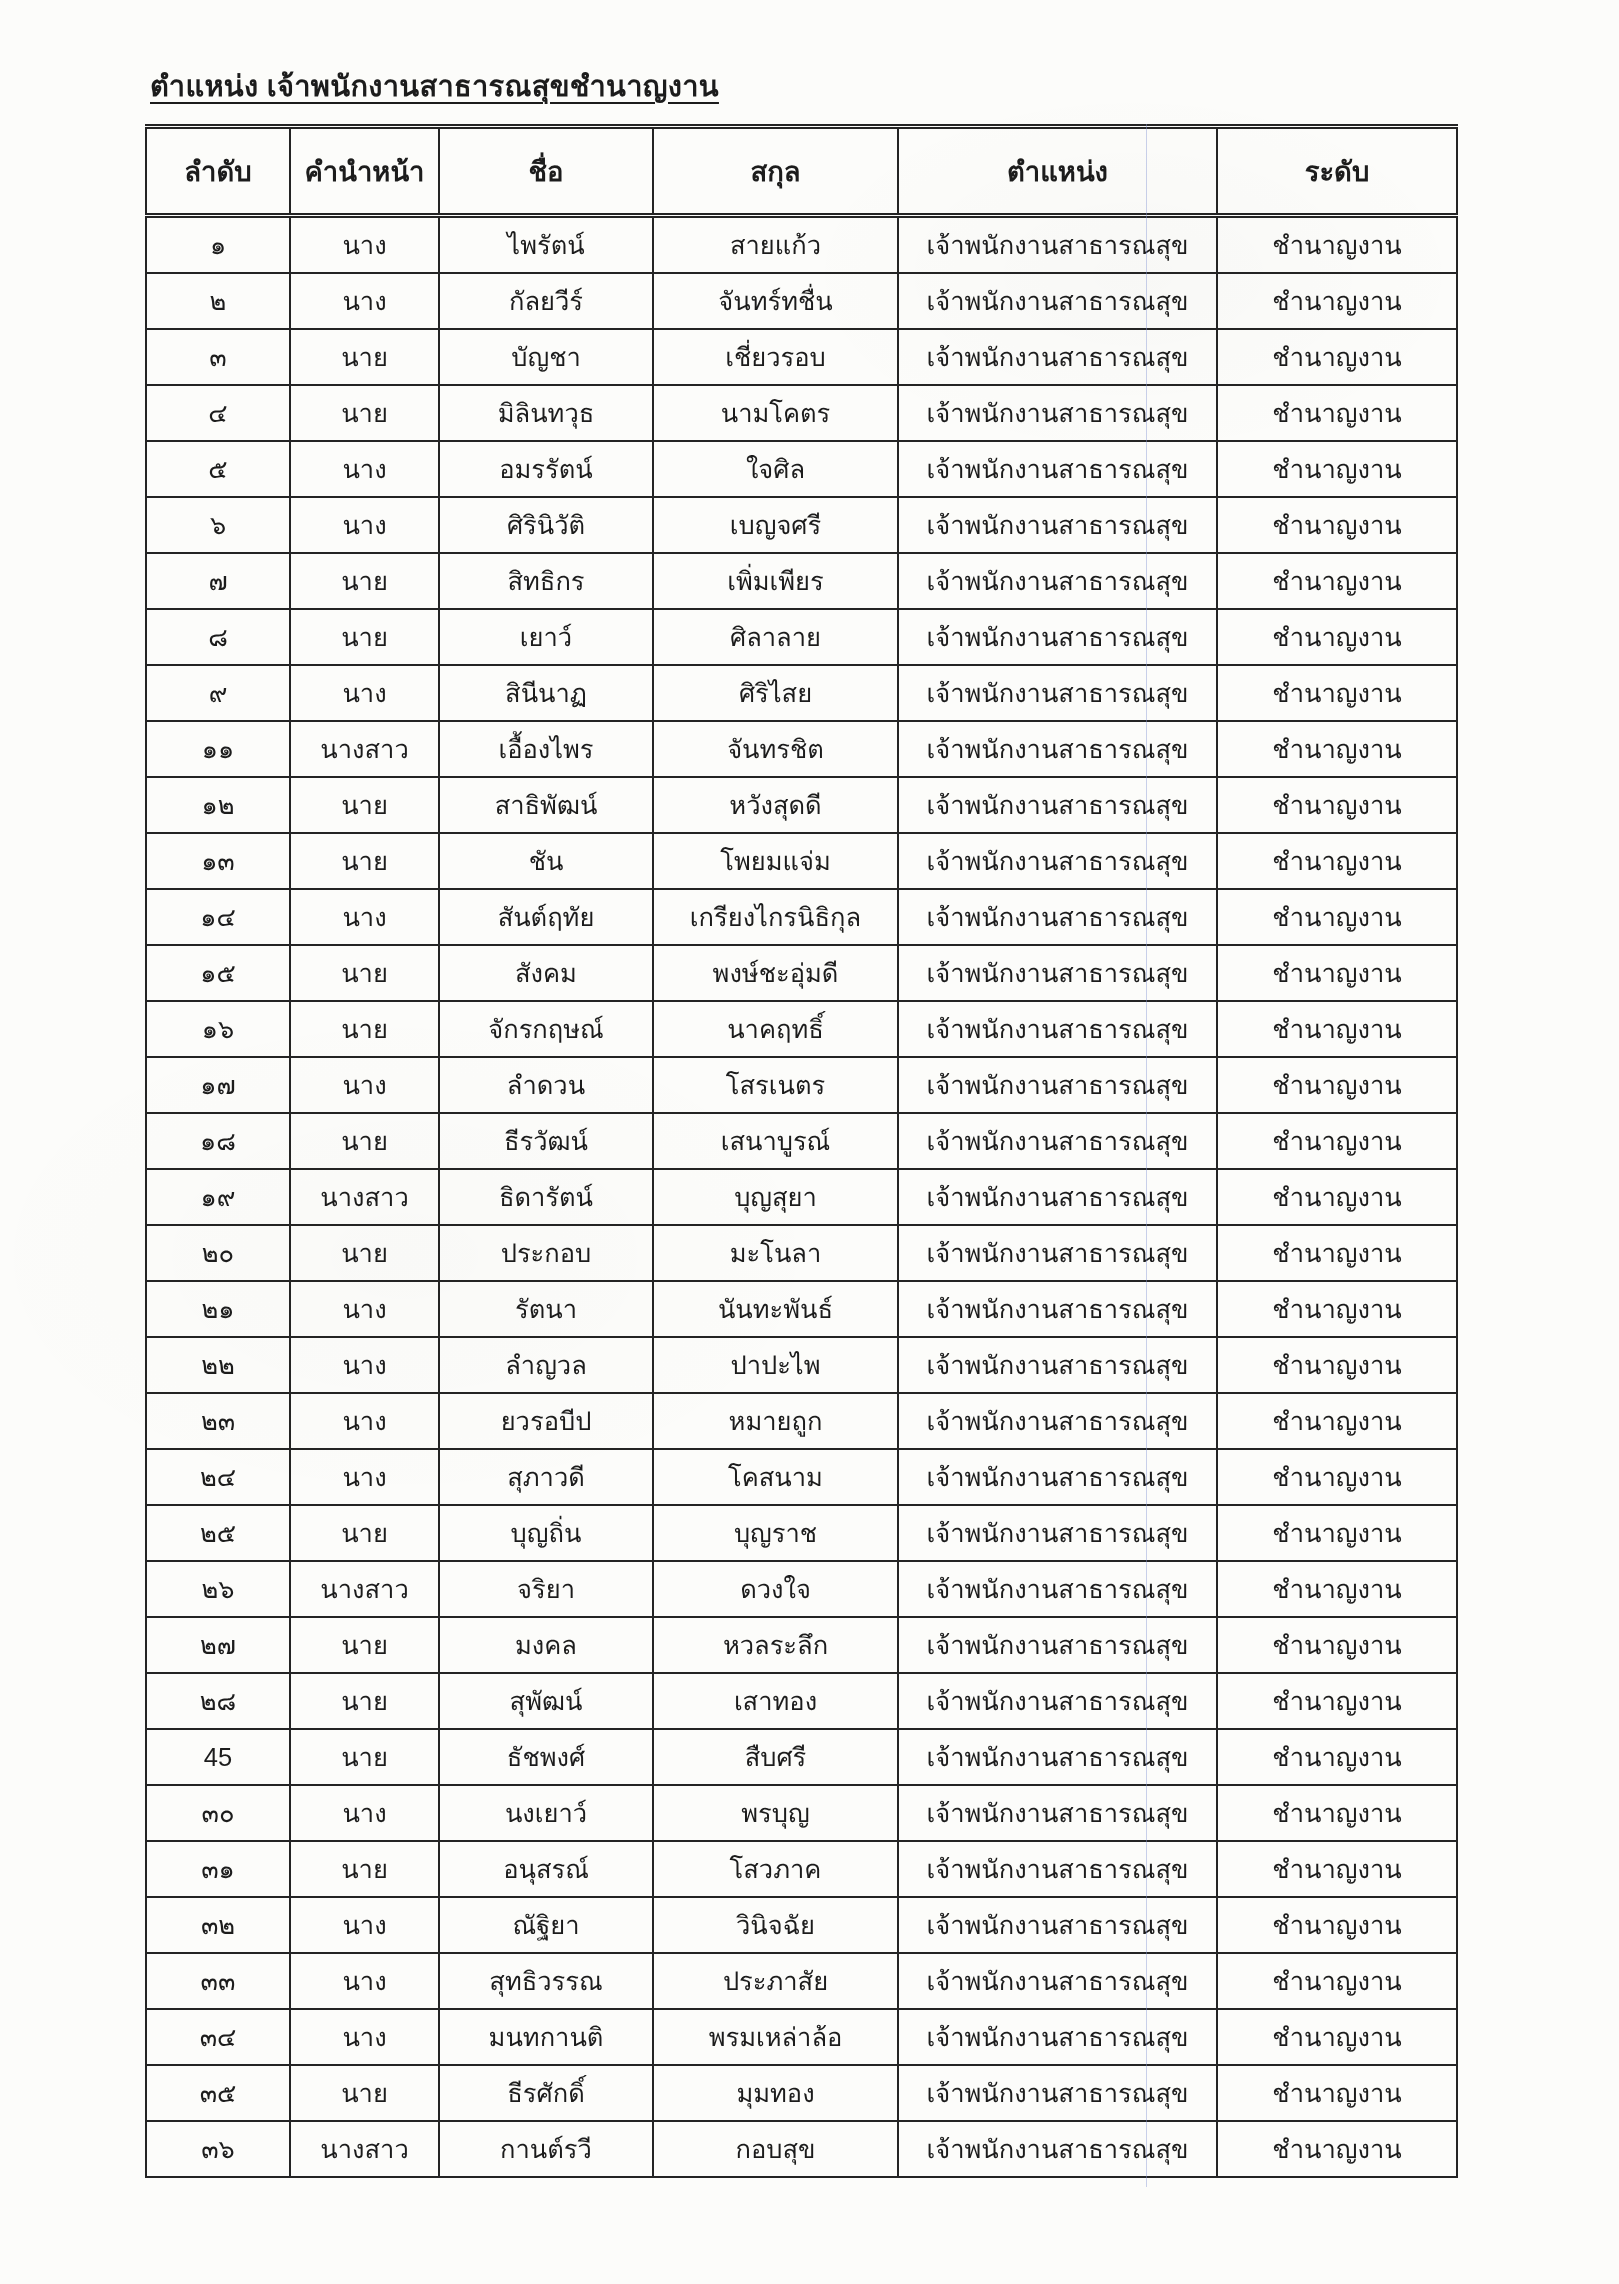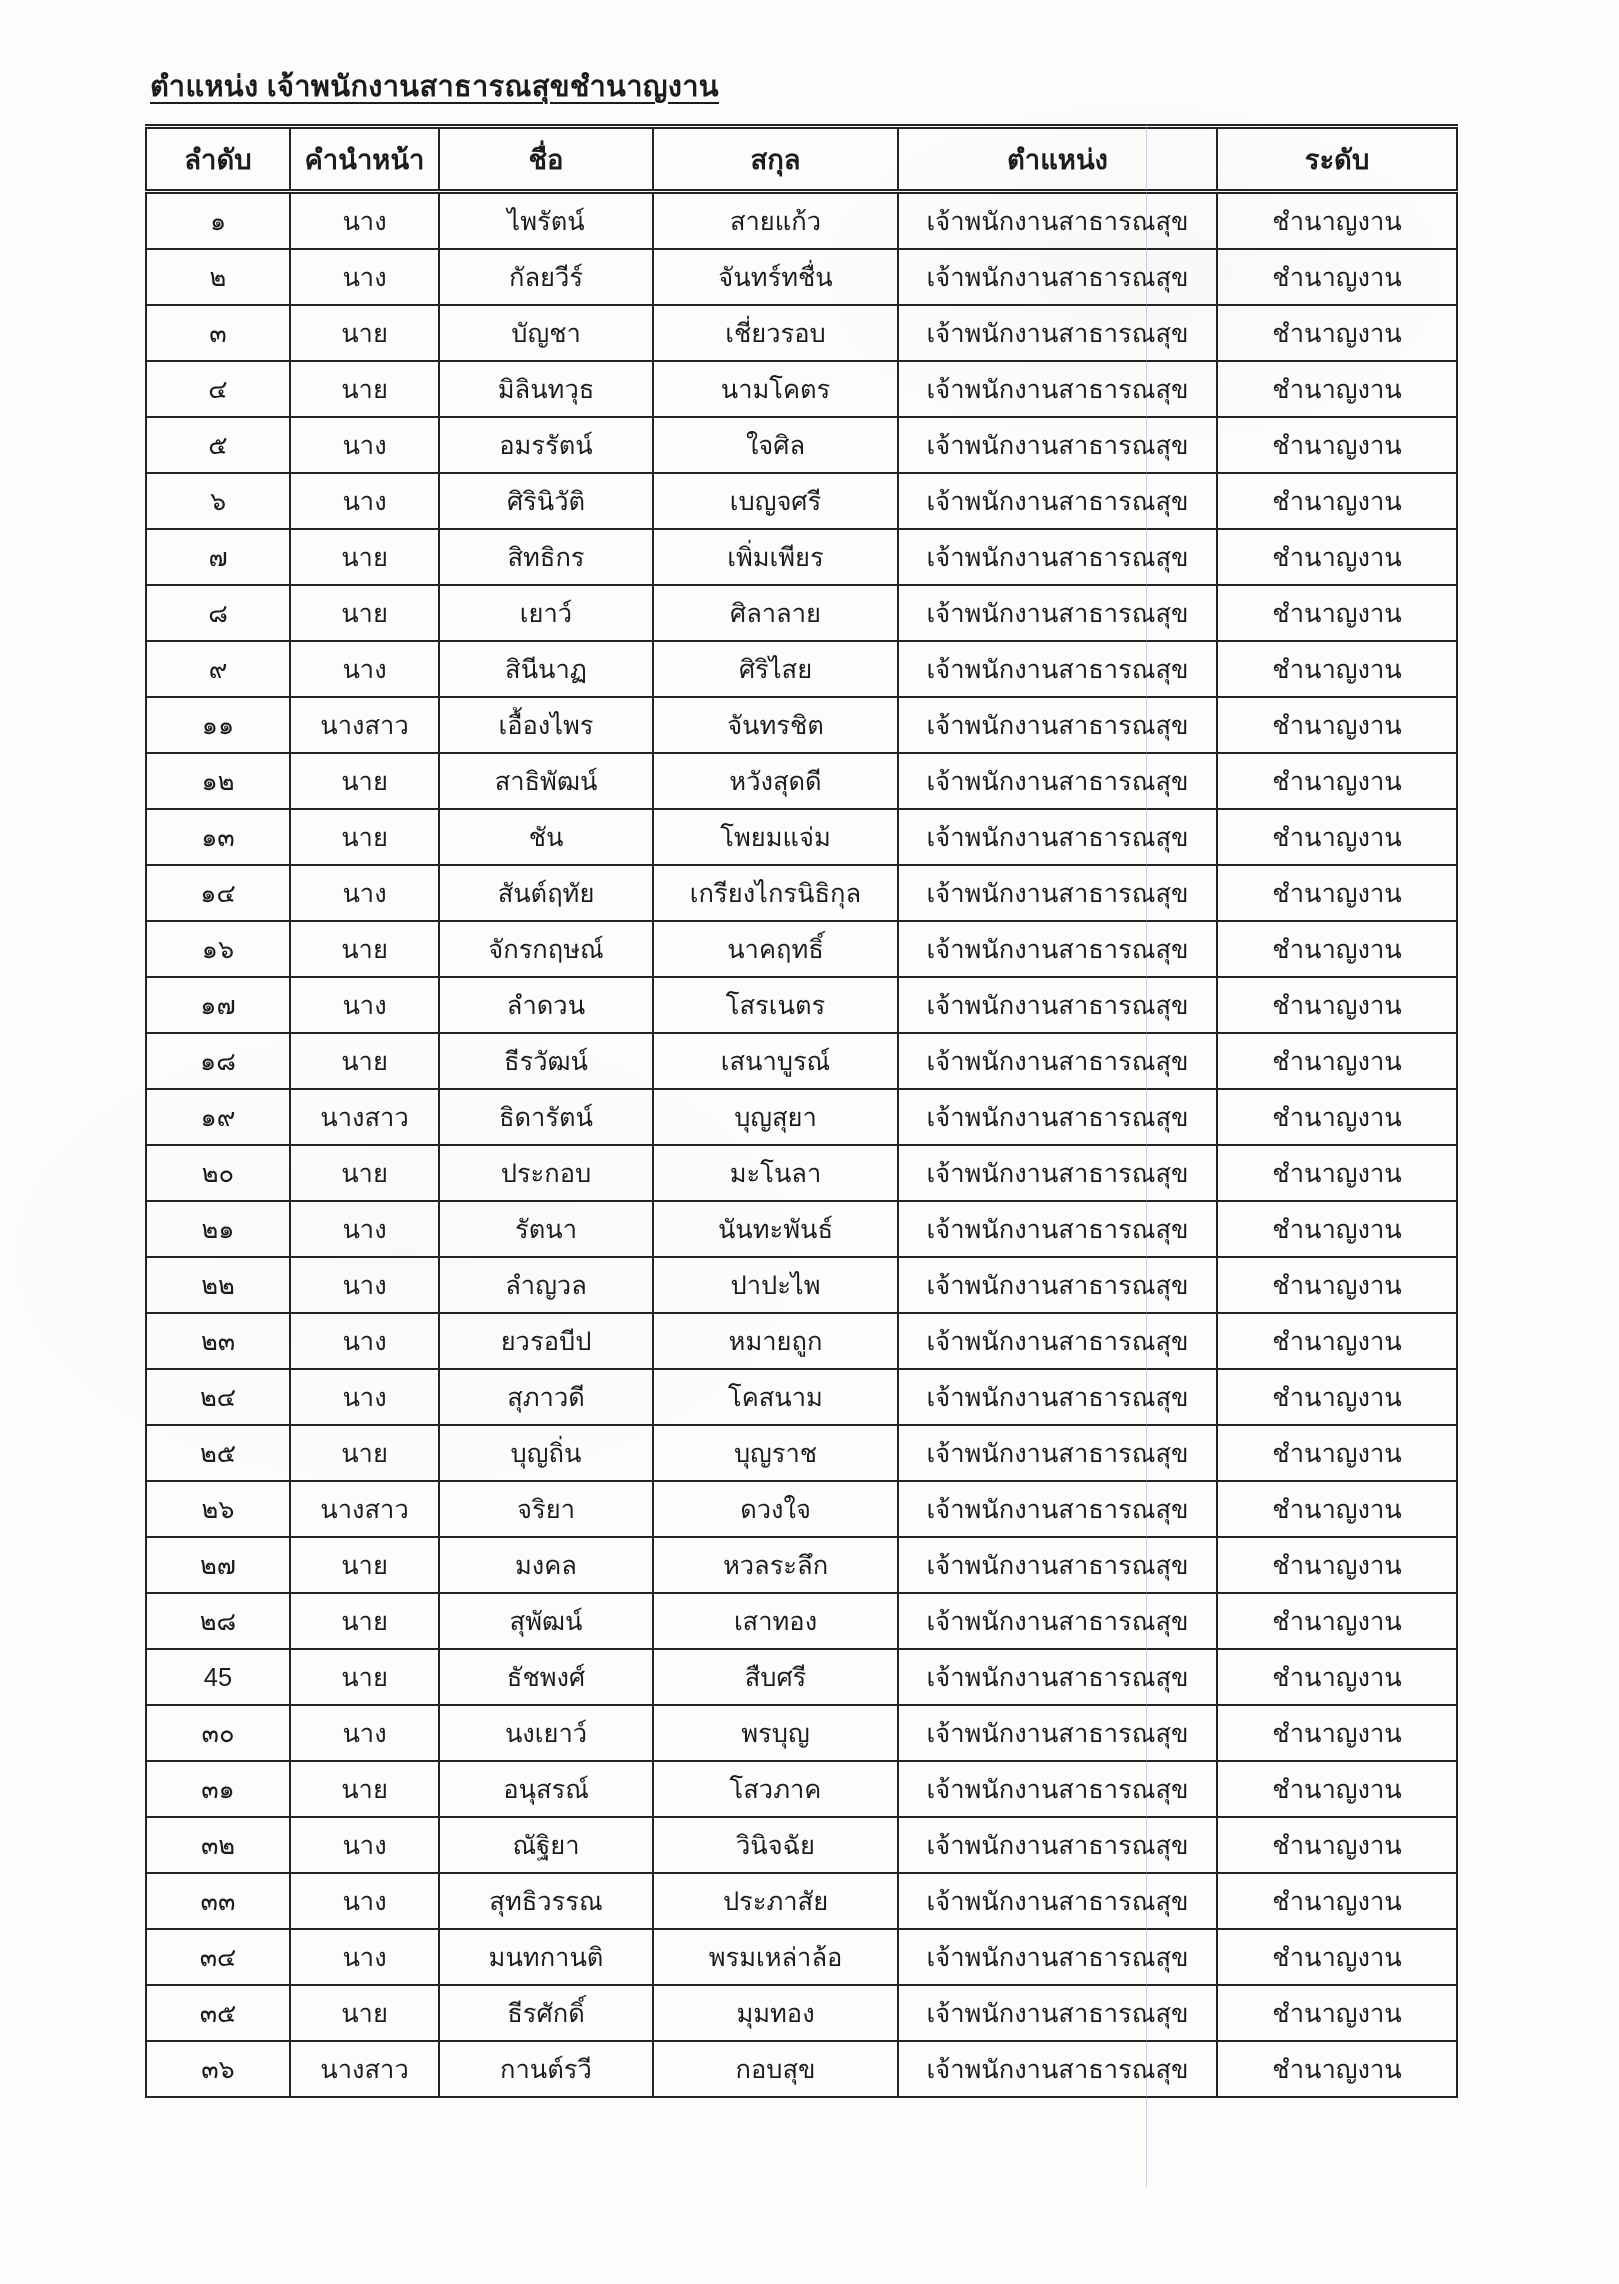--- a/index.html
+++ b/index.html
@@ -59,21 +59,21 @@
     border-right-width: 2.6px;
     border-bottom-width: 2.6px;
   }
   table.roster th {
     height: 60px;
     font-size: 27.4px;
     font-weight: bold;
     text-align: center;
     vertical-align: middle;
     border-bottom: 5.2px double var(--border, #242424);
-    padding: 0;
+    padding: 12px;
   }
   table.roster td {
     height: 54px;
     font-size: 25.5px;
     text-align: center;
     vertical-align: middle;
     padding: 0;
     white-space: nowrap;
     overflow: hidden;
   }
@@ -213,20 +213,28 @@
         </tr>
         <tr>
           <td>๑๔</td>
           <td>นาง</td>
           <td>สันต์ฤทัย</td>
           <td>เกรียงไกรนิธิกุล</td>
           <td>เจ้าพนักงานสาธารณสุข</td>
           <td>ชำนาญงาน</td>
         </tr>
         <tr>
+          <td>๑๕</td>
+          <td>นาย</td>
+          <td>สังคม</td>
+          <td>พงษ์ชะอุ่มดี</td>
+          <td>เจ้าพนักงานสาธารณสุข</td>
+          <td>ชำนาญงาน</td>
+        </tr>
+        <tr>
           <td>๑๖</td>
           <td>นาย</td>
           <td>จักรกฤษณ์</td>
           <td>นาคฤทธิ์</td>
           <td>เจ้าพนักงานสาธารณสุข</td>
           <td>ชำนาญงาน</td>
         </tr>
         <tr>
           <td>๑๗</td>
           <td>นาง</td>

